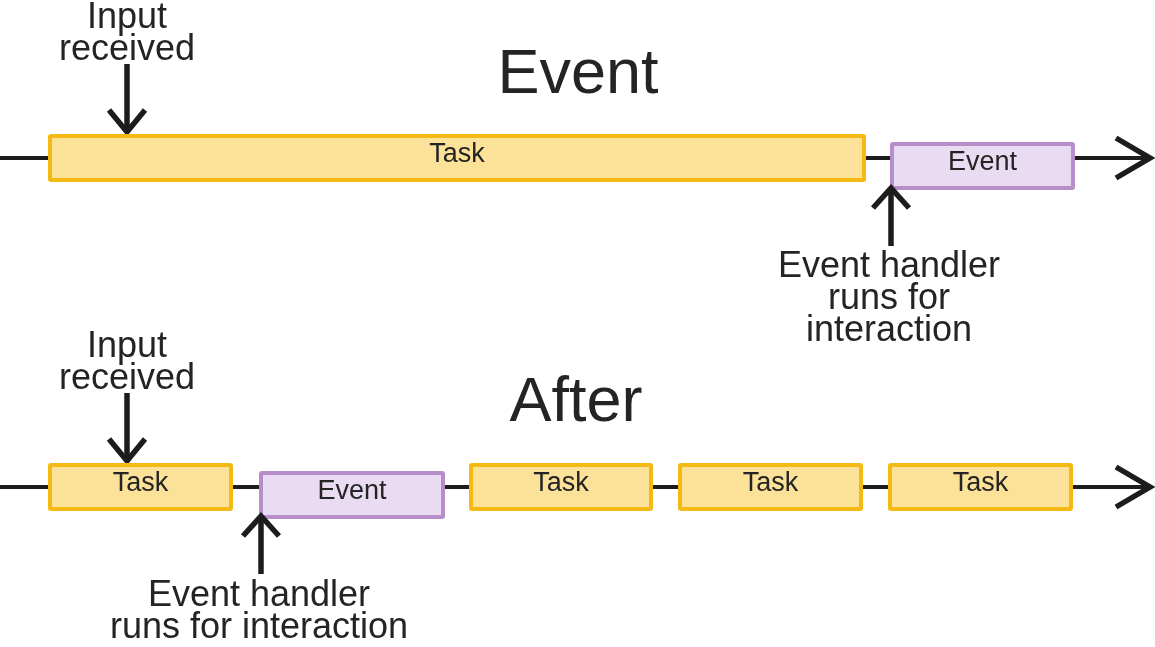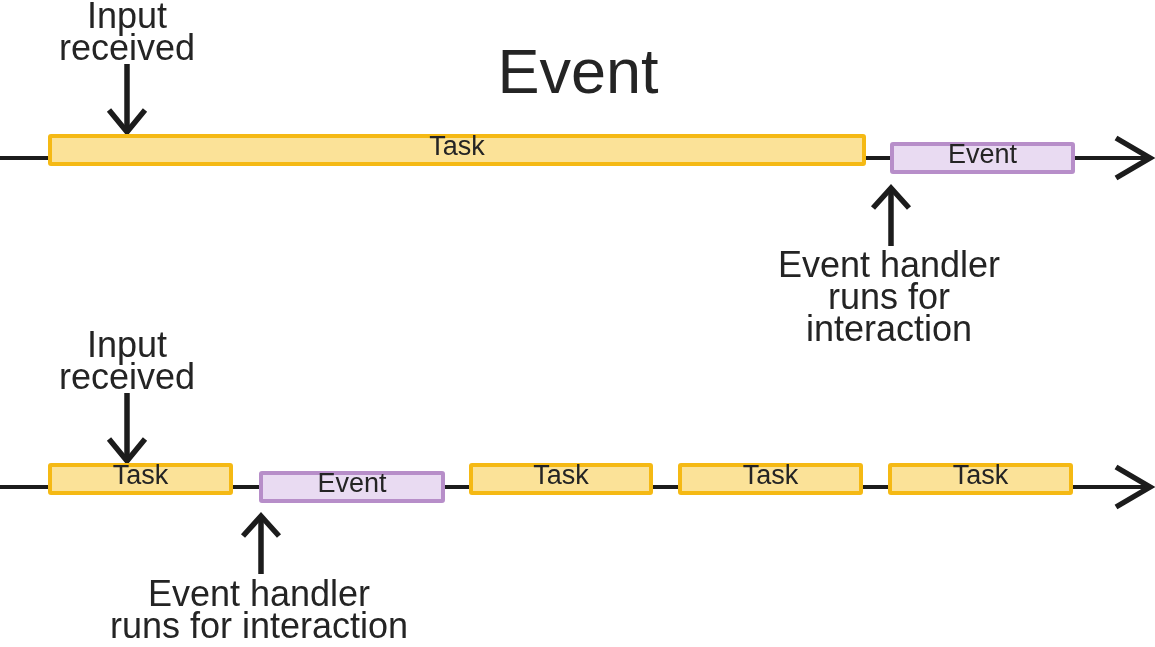--- a/index.html
+++ b/index.html
@@ -44,24 +44,24 @@
   }
 
   .hline {
     position: absolute;
     height: 4px;
     background: var(--line);
   }
 
   .box {
     position: absolute;
-    height: 32px;
+    height: 48px;
     border-radius: 3px;
     display: flex;
-    align-items: flex-end;
+    align-items: flex-start;
     justify-content: center;
   }
   .box.task  { background: var(--task_fill);  border: 4px solid var(--task_border); }
   .box.event { background: var(--event_fill); border: 4px solid var(--event_border); margin-top: 8px; }
   .box-label { font-size: 27px; color: var(--text); white-space: nowrap; }
 
   .arrow-svg { position: absolute; overflow: visible; display: block; }
   .arrow-svg line, .arrow-svg polyline {
     stroke: var(--line);
     stroke-width: 5.5;
@@ -105,20 +105,21 @@
       <polyline points="4,24 22,4 40,24"></polyline>
     </svg>
 
     <div class="annotation" style="left:889px; top:249px;">Event handler
 runs for interaction</div>
 
   </section>
 
   <section class="diagram-section">
 
+    <div class="section-title" style="left:576px; top:368px;">After</div>
 
     <div class="annotation" style="left:127px; top:329px;">Input
 received</div>
 
     <svg class="arrow-svg" style="left:105px; top:393px;" width="44" height="72" viewBox="0 0 44 72" aria-hidden="true">
       <line x1="22" y1="0" x2="22" y2="66"></line>
       <polyline points="4,46 22,68 40,46"></polyline>
     </svg>
 
     <div class="hline" style="left:0px; top:485px; width:1146px;"></div>

